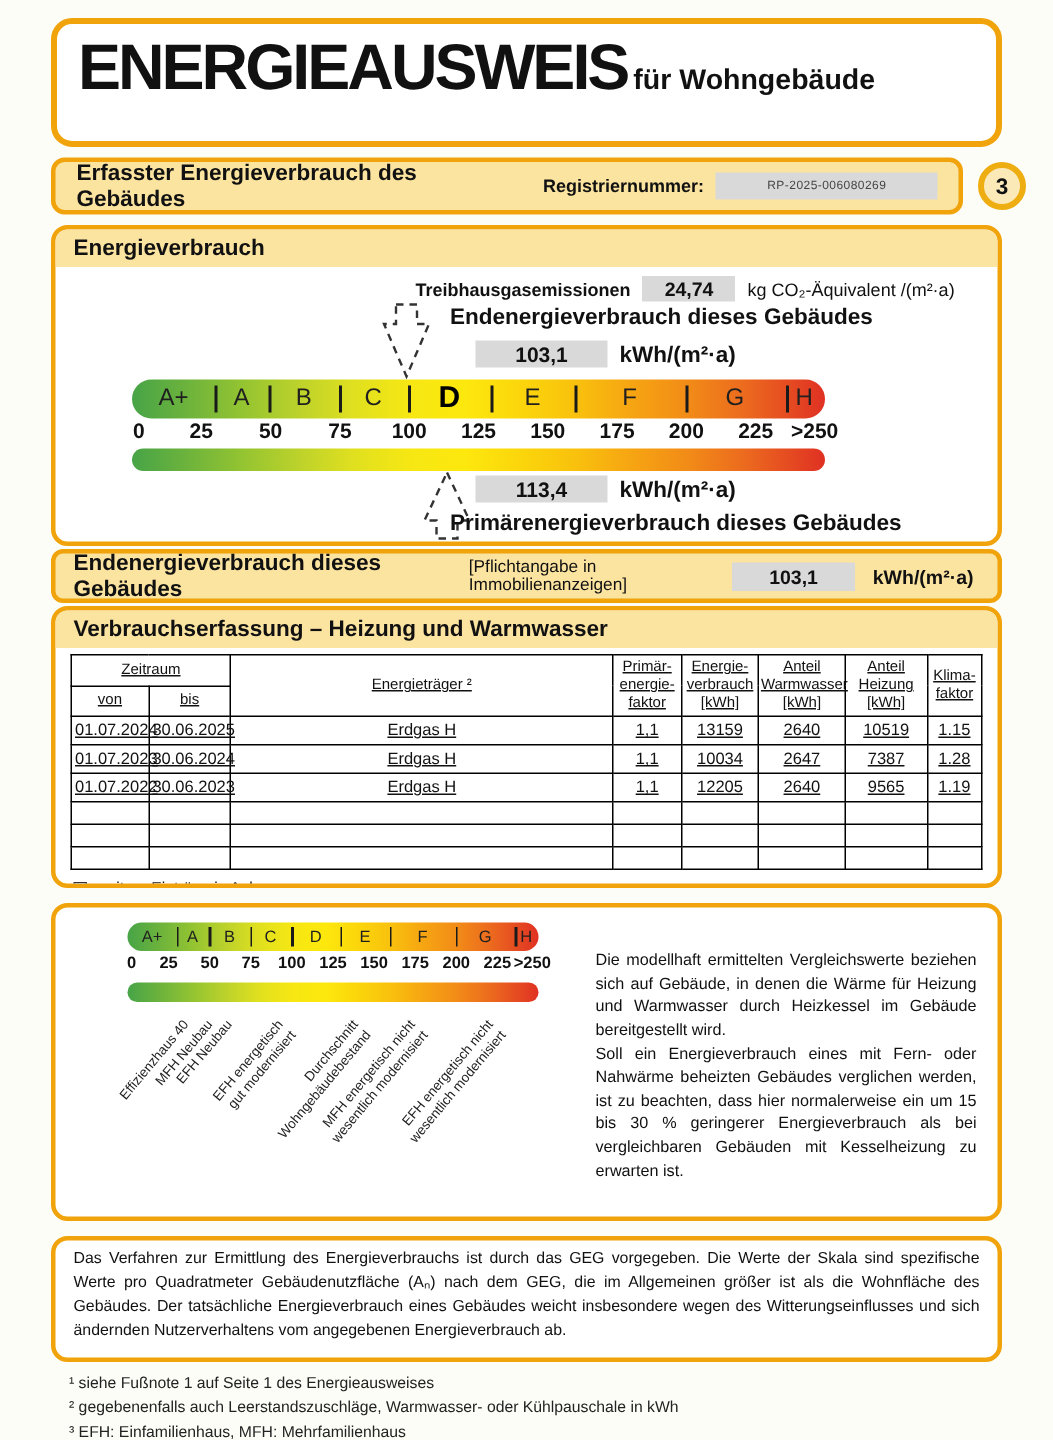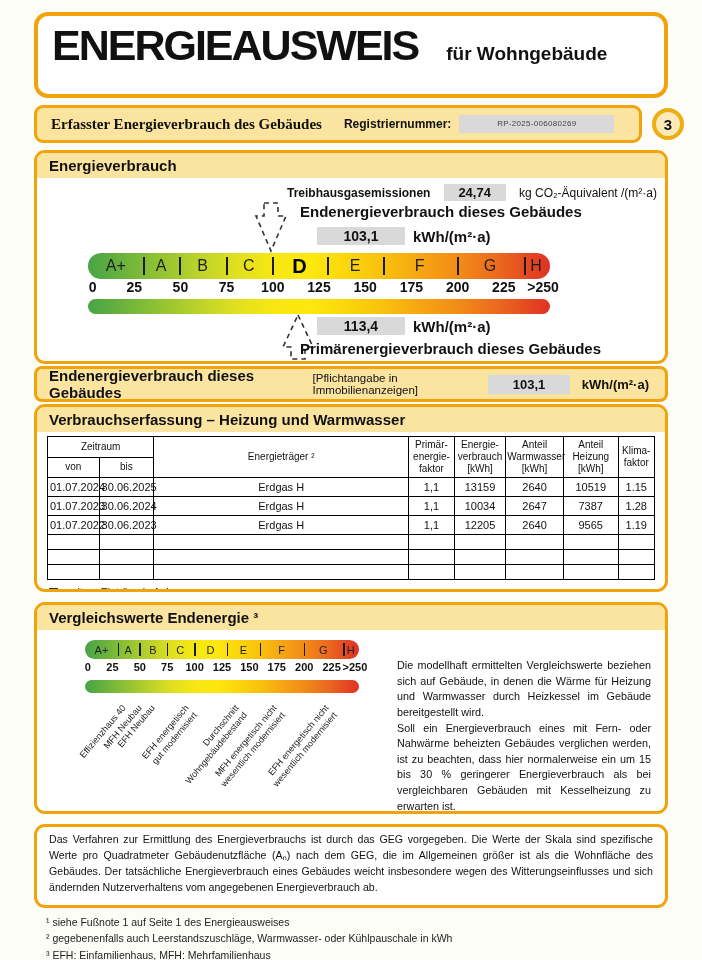--- a/index.html
+++ b/index.html
@@ -10,36 +10,36 @@
   }
   
   .obox { position:absolute; left:34px; right:34px; border:3px solid #f0a30a; border-radius:11px; background:#fff; overflow:hidden; }
   .strip { background:#fbe3a0; padding:4px 12px; font-weight:bold; font-size:15px; }
   .graybox { background:#d9d9d9; font-weight:bold; text-align:center; }
 
   
   .header-box { top:12px; height:86px; border-width:4px; border-radius:14px; padding:8px 14px 16px; }
   .title-row { display:flex; align-items:baseline; }
   .main-title { font-size:43px; font-weight:bold; letter-spacing:-2px; line-height:1.0; }
-  .sub-title { font-size:19px; font-weight:bold; margin-left:28px; }
+  .sub-title { font-size:19px; font-weight:bold; margin-left:4px; }
   .law-row { display:flex; align-items:center; margin-top:4px; font-size:12px; }
   .date-box { margin-left:10px; font-size:13px; padding:2px 16px; }
 
   
   .regrow { position:absolute; top:104px; left:34px; right:18px; height:40px; display:flex; align-items:center; }
   .regbar { flex:1; height:38px; border:3px solid #f0a30a; border-radius:9px; background:#fbe3a0; display:flex; align-items:center; padding:0 14px; margin-right:10px; }
-  .regbar .t { font-weight:bold; font-size:15px;font-family:Liberation Serif, serif; }
+  .regbar .t { font-weight:bold; font-size:15px; }
   .regbar .rl { font-weight:bold; font-size:12px; margin-left:22px; }
   .regnum { width:155px; height:18px; margin-left:8px; font-size:8px; font-weight:normal; color:#444; line-height:18px; letter-spacing:0.3px; }
   .page-badge { width:32px; height:32px; border:4px solid #eead10; border-radius:50%; background:#fbe9b8; display:flex; align-items:center; justify-content:center; font-weight:bold; font-size:15px; }
 
   
   .energy-box { top:150px; height:214px; }
   .energy-body { position:relative; height:183px; font-size:15px; }
-  .ghg-row { position:absolute; top:6px; left:250px; right:8px; display:flex; align-items:center; justify-content:space-between; gap:8px; font-size:12px; }
+  .ghg-row { position:absolute; top:6px; left:240px; right:8px; display:flex; align-items:center; justify-content:flex-start; gap:8px; font-size:12px; }
   .ghg-row .lbl { font-weight:bold; }
   .ghg-row .graybox { min-width:62px; font-size:13px; padding:1px 6px; }
   .end-heading { position:absolute; top:25px; left:263px; font-weight:bold; font-size:15px; }
   .end-valrow { position:absolute; top:49px; left:280px; display:flex; align-items:center; gap:8px; font-weight:bold; font-size:15px; }
   .end-valrow .graybox, .prim-valrow .graybox { width:88px; font-size:14px; padding:1px 0; }
   .arrow { position:absolute; }
   .arrow-down { left:216px; top:23px; }
   .arrow-up { left:243px; top:135px; }
   .prim-valrow { position:absolute; top:139px; left:280px; display:flex; align-items:center; gap:8px; font-weight:bold; font-size:15px; }
   .prim-label { position:absolute; top:162px; left:263px; font-weight:bold; font-size:15px; }
@@ -56,21 +56,21 @@
 
   
   .endbar { position:absolute; top:366px; left:34px; right:34px; height:36px; border:3px solid #f0a30a; border-radius:8px; background:#fbe3a0; display:flex; align-items:center; padding:0 12px; }
   .endbar .lbl { font-weight:bold; font-size:15px; }
   .endbar .note { font-size:11.5px; margin-left:8px; }
   .endbar .graybox { margin-left:auto; width:90px; font-size:13px; padding:2px 0; }
   .endbar .unit { font-weight:bold; font-size:13px; margin-left:12px; margin-right:4px; }
 
   
   .table-box { top:404px; height:188px; }
-  .ctable { width:calc(100% - 20px); margin:4px 10px 0; border-collapse:collapse; table-layout:fixed; }
+  .ctable { width:calc(100% - 20px); margin:4px 10px 0; border-collapse:collapse; table-layout:fixed;text-decoration:underline; }
   .ctable th, .ctable td { border:1px solid #000; text-align:center; }
   .ctable th { font-weight:normal; font-size:10px; line-height:1.2; white-space:pre-line; padding:2px 1px; }
   .ctable td { font-size:11px; height:19px; padding:0 2px; }
   .ctable tr.empty td { height:15px; }
   .chk-row { display:flex; align-items:center; gap:6px; margin:6px 12px; font-size:10.5px; }
   .chk { width:9px; height:9px; border:1px solid #333; background:#fff; display:inline-block; }
 
   
   .comp-box { top:602px; height:212px; }
   .comp-body { position:relative; height:181px; }
@@ -286,21 +286,20 @@
           </tr>
       </tbody>
     </table>
     <div class="chk-row">
       <span class="chk"></span>
       <span>weitere Einträge in Anlage</span>
     </div>
   </div>
 
   <div class="obox comp-box">
-    <div class="strip">Vergleichswerte Endenergie ³</div>
     <div class="comp-body">
       <div class="cbar1 scale-grad">
         <span class="sletter" style="left:6%">A+</span>
         <span class="sletter" style="left:15.8%">A</span>
         <span class="sletter" style="left:24.8%">B</span>
         <span class="sletter" style="left:34.8%">C</span>
         <span class="sletter" style="left:45.8%">D</span>
         <span class="sletter" style="left:57.8%">E</span>
         <span class="sletter" style="left:71.8%">F</span>
         <span class="sletter" style="left:87%">G</span>

